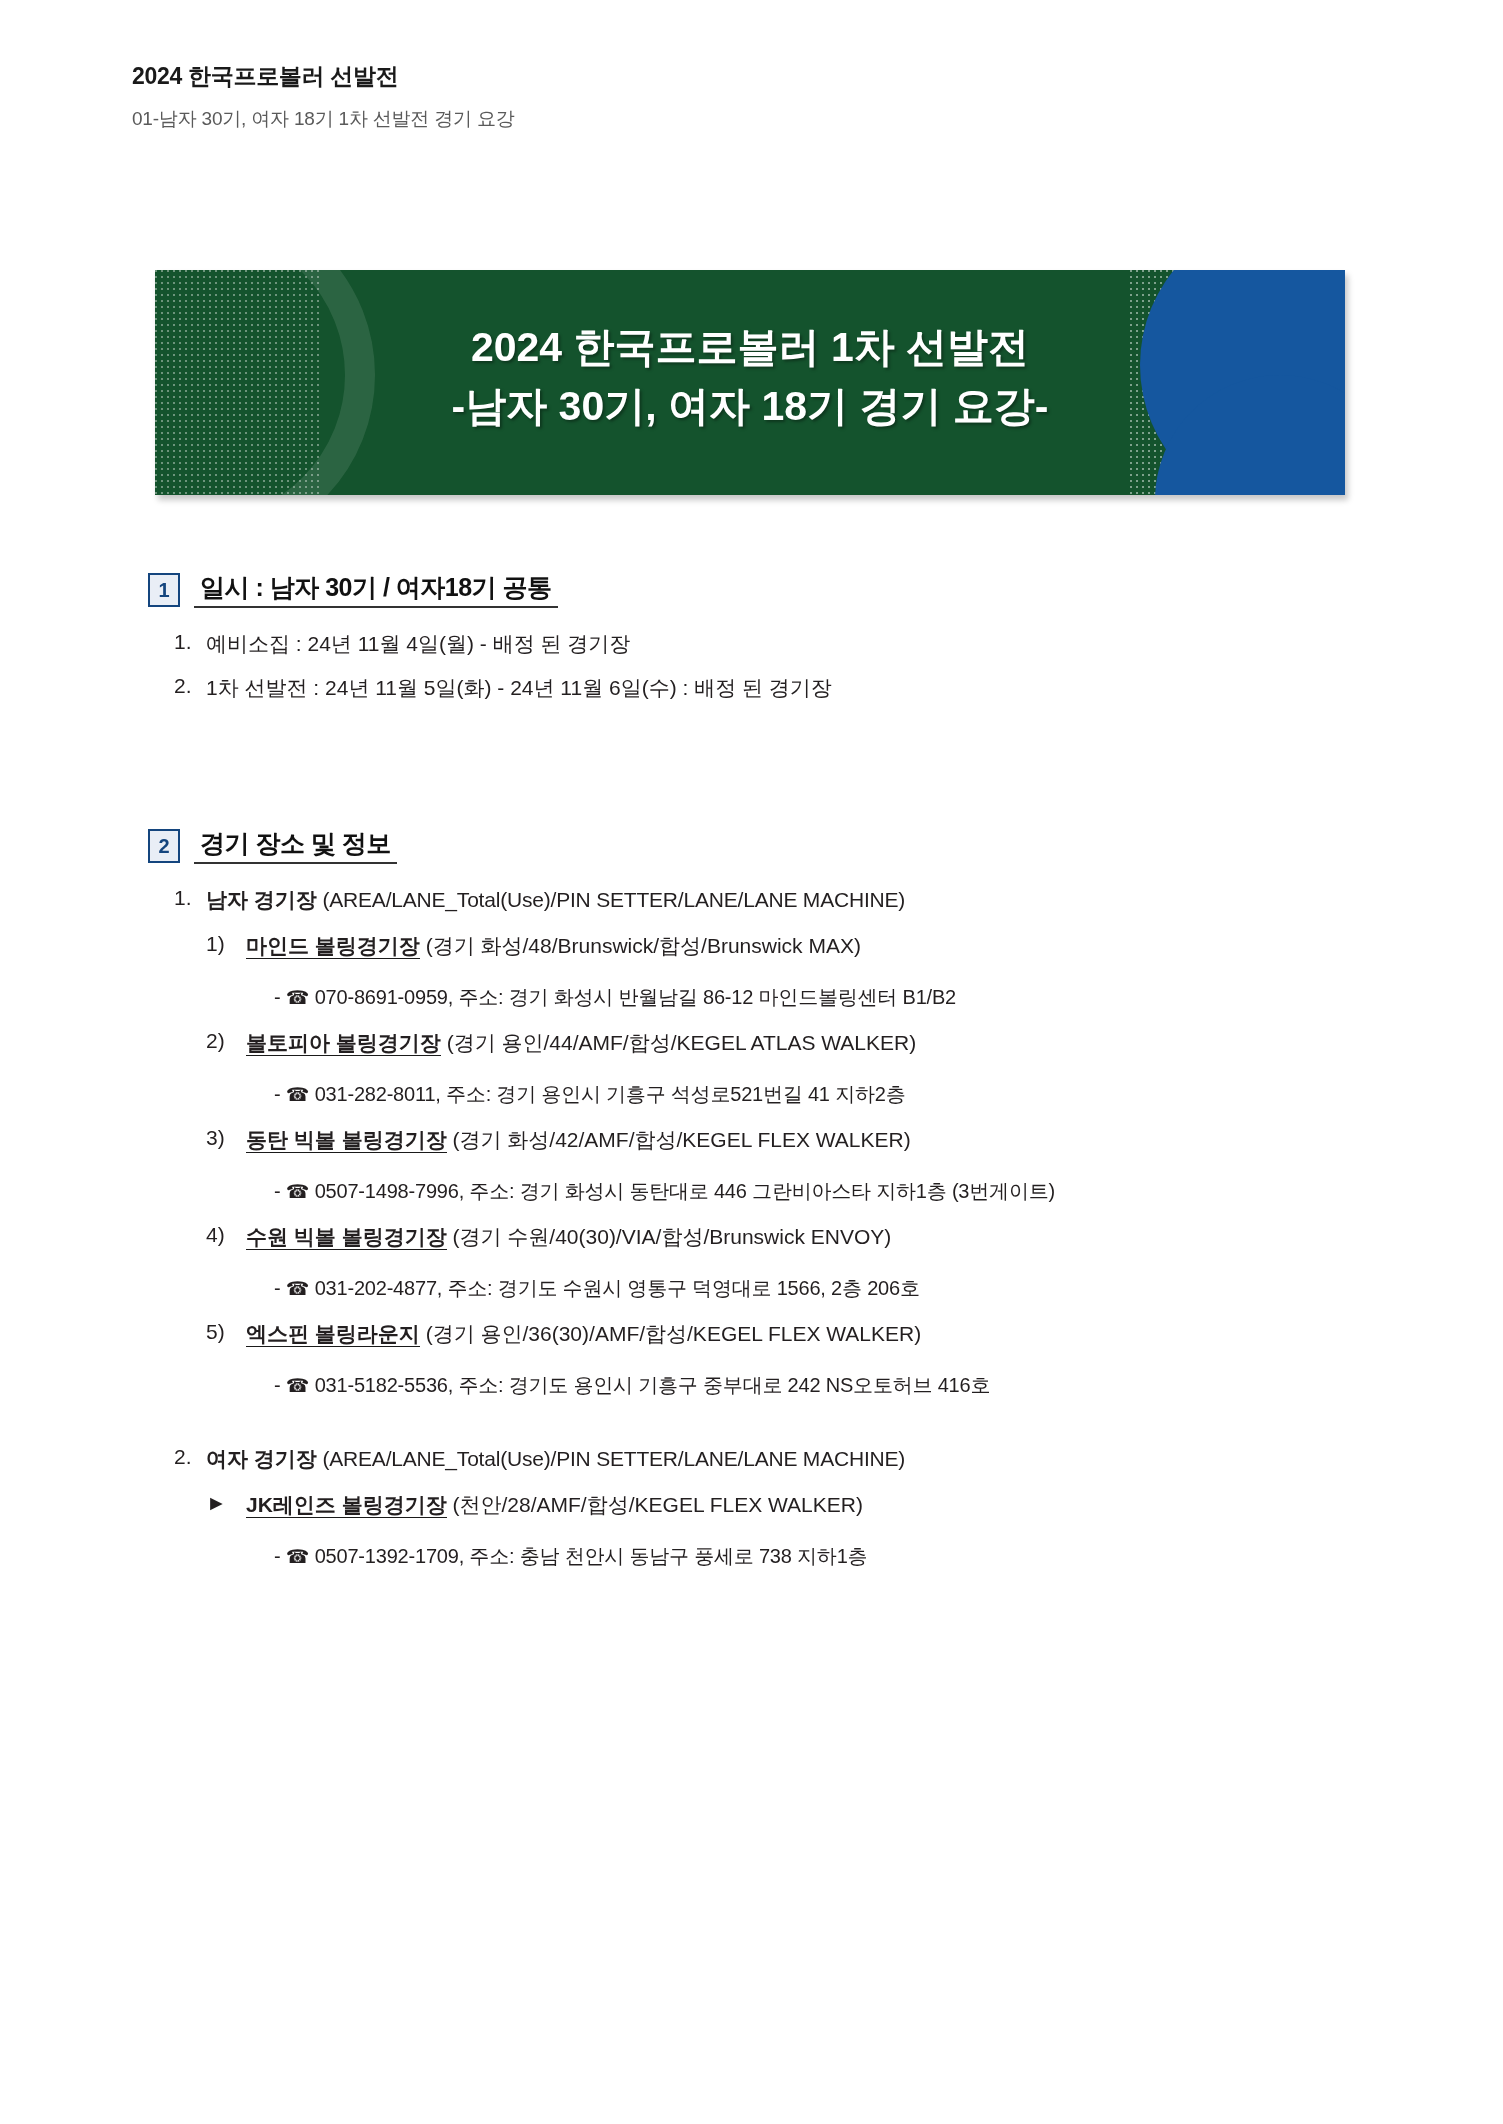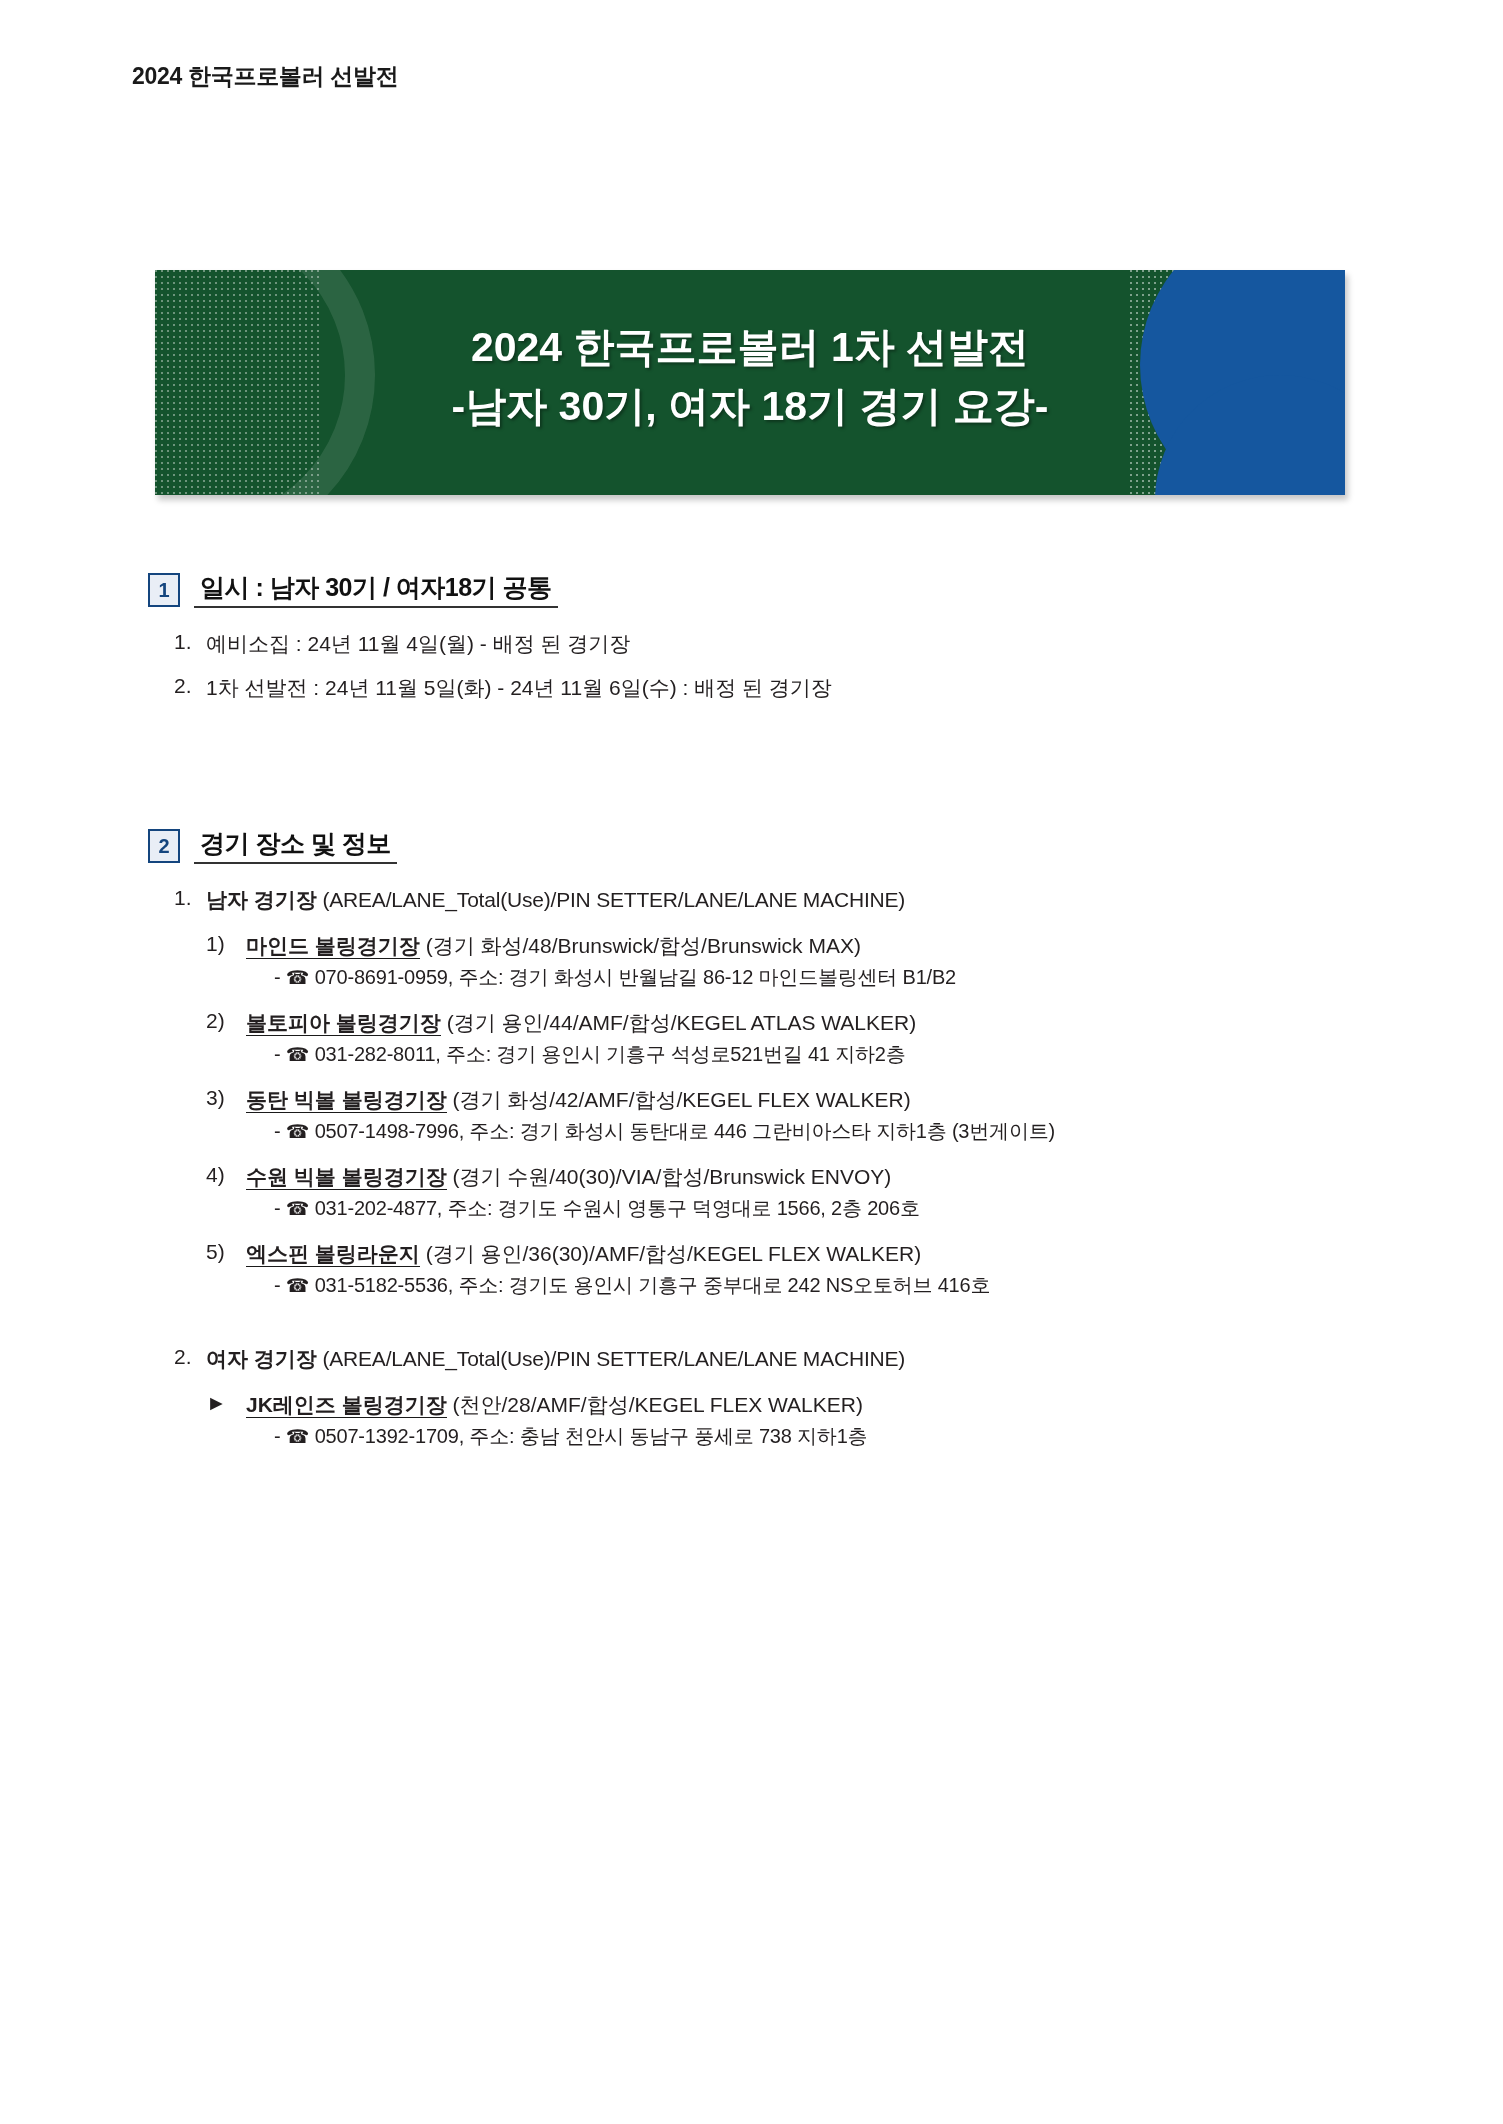--- a/index.html
+++ b/index.html
@@ -182,41 +182,42 @@
     left: 0;
     top: 0;
   }
   .venue-name {
     font-weight: bold;
     border-bottom: 1.5px solid #1a1a1a;
     padding-bottom: 1px;
   }
   .venue-spec { font-weight: normal; margin-top: 8px; }
   .venue-contact {
-    margin-top: 4px;
+    margin-top: 24px;
     padding-left: 28px;
     font-size: 20px;
     letter-spacing: -0.2px;
   }
   .tel-glyph { font-size: 19px; }
 
   .subhead {
     font-size: 21px;
     font-weight: bold;
     text-align: right;
   }
   .mono-ish { letter-spacing: -0.2px; }
 </style>
 </head>
 <body>
 
 <div class="page">
 
   <div class="doc-header">
     <div class="h-title">2024 한국프로볼러 선발전</div>
+    <div class="h-sub">01-남자 30기, 여자 18기 1차 선발전 경기 요강</div>
   </div>
 
   <div class="banner">
     <div class="tex-left"></div>
     <div class="arc-left"></div>
     <div class="tex-right"></div>
     <div class="arc-right"></div>
     <div class="arc-right2"></div>
     <div class="banner-text">
       <span>2024 한국프로볼러 1차 선발전</span>

